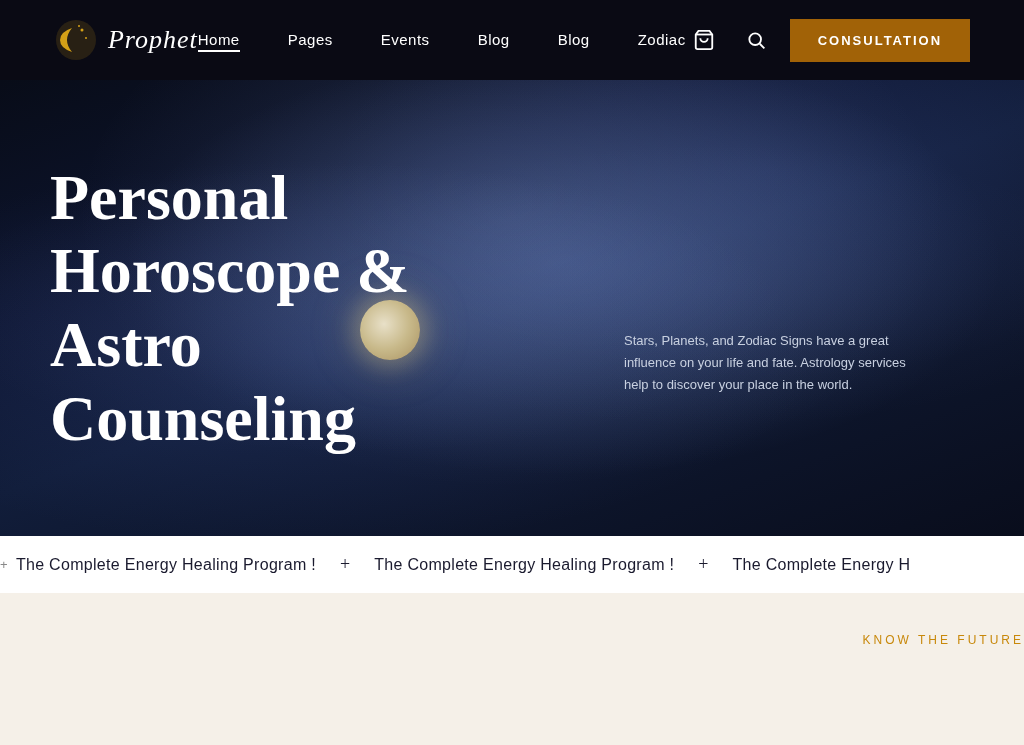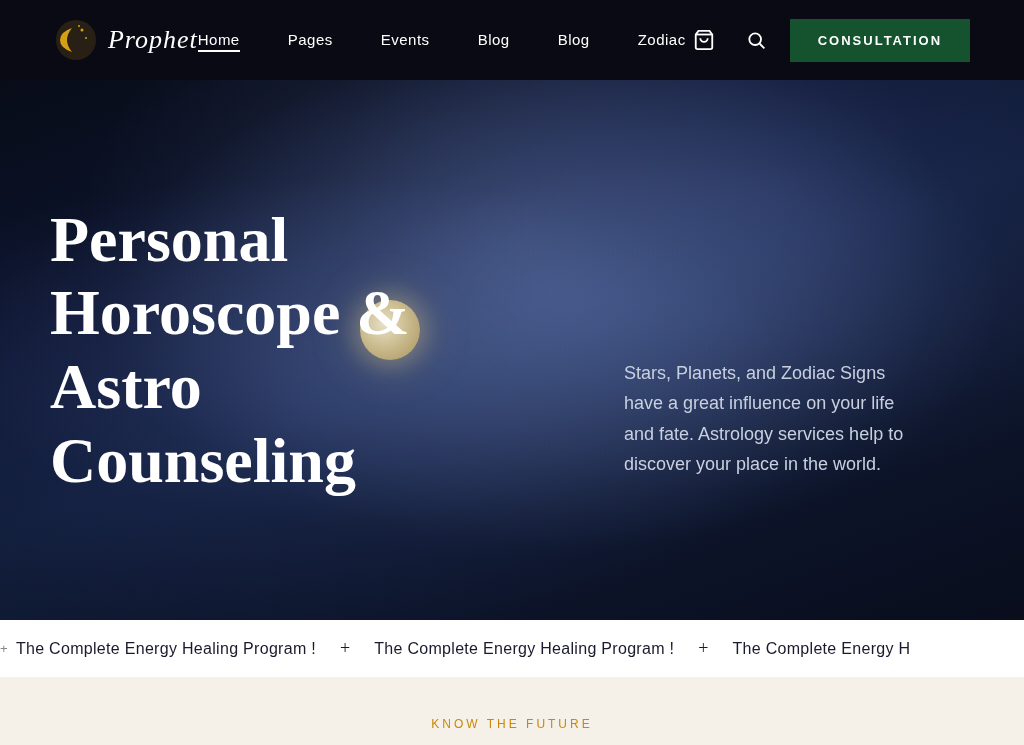--- a/index.html
+++ b/index.html
@@ -60,37 +60,37 @@
       cursor: pointer;
       color: #fff;
       font-size: 20px;
       display: flex;
       align-items: center;
       justify-content: center;
       width: 36px;
       height: 36px;
     }
     .consultation-btn {
-      background: #14532d;
+      background: #a16207;
       color: #fff;
       border: none;
       padding: 14px 28px;
       font-size: 13px;
       letter-spacing: 2px;
       font-family: Arial, sans-serif;
       font-weight: bold;
       cursor: pointer;
       text-transform: uppercase;
     }
 
     
     .hero {
       position: relative;
       width: 1024px;
-      height: 540px;
+      height: 456px;
       overflow: hidden;
       background: #0d1a2e;
     }
     .hero-bg {
       position: absolute;
       inset: 0;
       background:
         radial-gradient(ellipse at 55% 40%, rgba(100,130,200,0.35) 0%, transparent 55%),
         radial-gradient(ellipse at 30% 60%, rgba(60,80,150,0.25) 0%, transparent 50%),
         radial-gradient(ellipse at 75% 20%, rgba(80,100,180,0.2) 0%, transparent 40%),
@@ -131,21 +131,21 @@
       font-family: 'Georgia', serif;
       font-weight: bold;
       line-height: 1.15;
       max-width: 420px;
     }
     .hero-subtitle {
       position: absolute;
       right: 100px;
       bottom: 140px;
       color: #c8d0e0;
-      font-size: 18px;
+      font-size: 13px;
       font-family: Arial, sans-serif;
       line-height: 1.7;
       max-width: 300px;
     }
     .scroll-down {
       position: absolute;
       bottom: 40px;
       left: 50%;
       transform: translateX(-50%);
       display: flex;
@@ -205,20 +205,21 @@
       padding: 40px 0 20px;
       text-align: center;
     }
     .section-label {
       color: #c8880a;
       font-size: 12px;
       letter-spacing: 3px;
       font-family: Arial, sans-serif;
       text-transform: uppercase;
       margin-bottom: 16px;
+      text-align: right;
     }
   </style>
 </head>
 <body>
 
 <nav class="navbar">
   <div class="logo-area">
     <svg class="logo-icon" viewBox="0 0 44 44">
 
       <circle cx="22" cy="22" r="20" fill="#d4a017" opacity="0.15"></circle>

